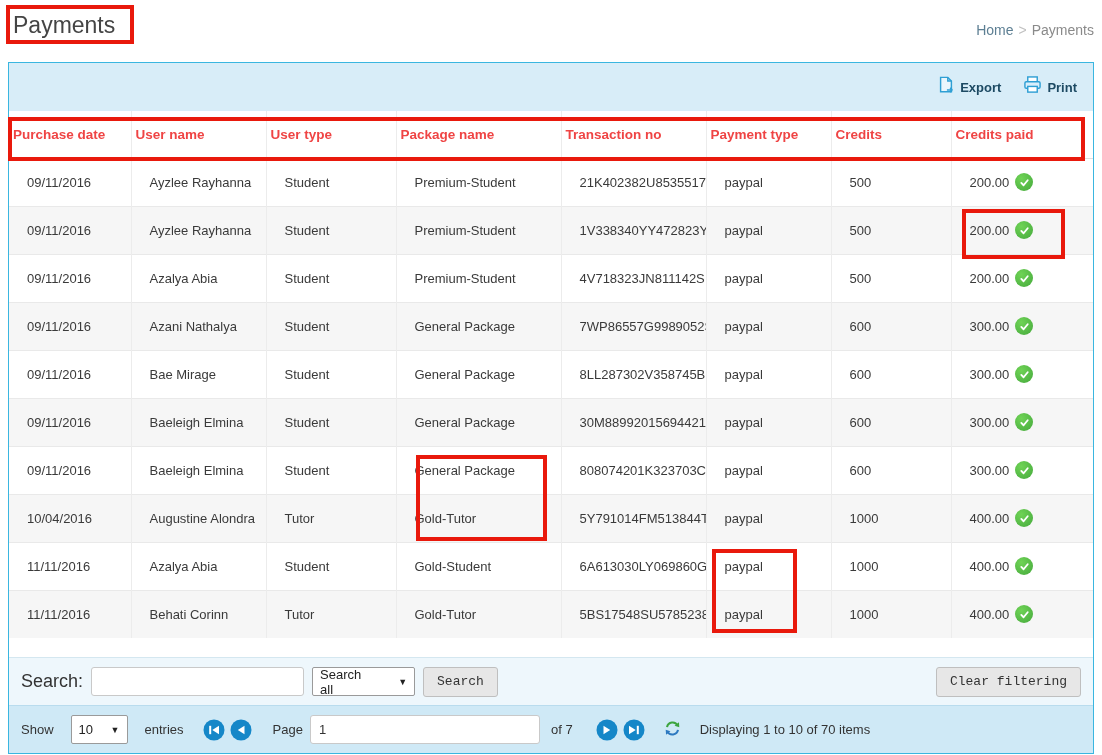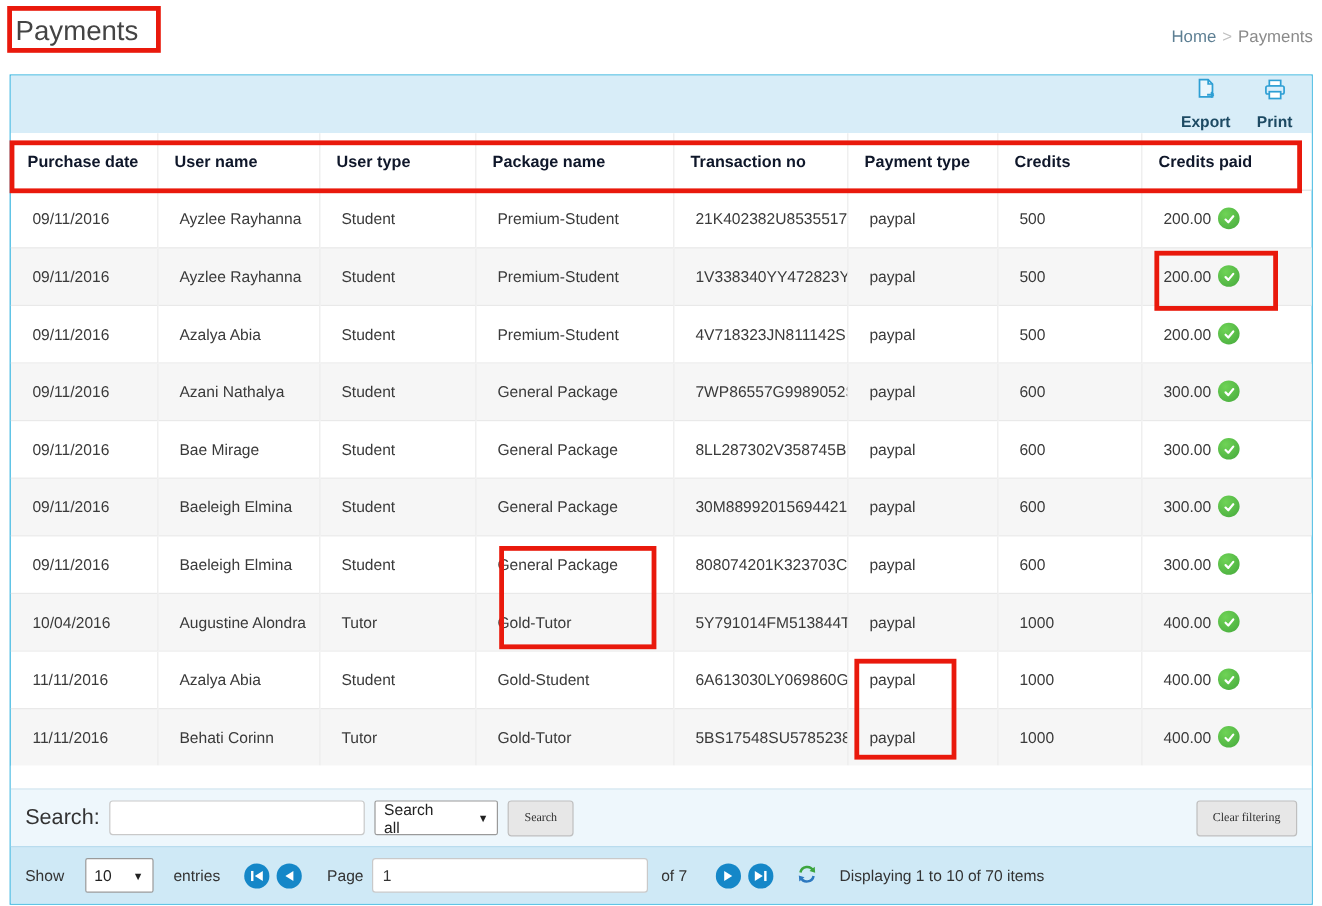--- a/index.html
+++ b/index.html
@@ -19,28 +19,28 @@
 
   
   .panel {
     position:absolute; left:8px; top:62px; width:1086px; height:692px;
     border:1px solid #3ab6e0; background:#fff; display:flex; flex-direction:column;
   }
   .toolbar {
     height:48px; background:#d8edf8; display:flex; align-items:center;
     justify-content:flex-end; gap:22px; padding-right:16px; flex:0 0 auto;
   }
-  .tool-btn { display:flex; align-items:center; gap:5px; cursor:pointer;flex-direction:column; }
+  .tool-btn { display:flex; align-items:center; gap:5px; cursor:pointer; }
   .tool-btn .lbl { font-size:13px; font-weight:700; color:#1d4a63; }
 
   
   table.data-table { width:100%; border-collapse:collapse; table-layout:fixed; flex:0 0 auto; }
   .data-table th {
-    height:47px; text-align:left; padding:0 6px 0 14px; font-size:13.5px;
-    font-weight:700; color:#0f172a; background:#fff;
+    height:47px; text-align:left; padding:0 6px 0 4px; font-size:13.5px;
+    font-weight:700; color:#ef4444; background:#fff;
     border-right:1px solid #ececec; border-bottom:1px solid #e0e0e0;
   }
   .data-table th:last-child { border-right:none; }
   .data-table td {
     height:48px; padding:0 6px 0 18px; font-size:13px; color:#3a3a3a;
     border-right:1px solid #ececec; border-top:1px solid #e9e9e9;
     white-space:nowrap; overflow:hidden;
   }
   .data-table td:last-child { border-right:none; }
   .data-table tr.alt td { background:#f6f6f6; }
@@ -66,22 +66,22 @@
   .search-input { width:213px; }
   .fake-select {
     height:29px; background:#fff; border:1px solid #9a9a9a; border-radius:2px;
     display:flex; align-items:center; justify-content:space-between;
     font-size:13px; padding:0 7px; cursor:pointer; color:#222;
   }
   .filter-select { width:103px;gap:14px; }
   .caret { font-size:9px; color:#222; margin-left:8px; }
   .gray-btn {
     height:30px; background:#e7e7e7; border:1px solid #bfbfbf; border-radius:3px;
-    font-size:10px; color:#333; padding:0 13px; cursor:pointer;
-    font-family:Liberation Serif, serif;
+    font-size:13px; color:#333; padding:0 13px; cursor:pointer;
+    font-family:Liberation Mono, monospace;
   }
   .clear-btn { margin-left:auto; }
 
   
   .bottom-band {
     height:48px; background:#cfe9f6; border-top:1px solid #b9dcee;
     display:flex; align-items:center; padding:0 12px; gap:7px; flex:0 0 auto; font-size:13px;
   }
   .entries-select { width:57px; margin:0 10px; }
   .pager-btn { width:22px; height:22px; cursor:pointer; flex:0 0 auto; }

